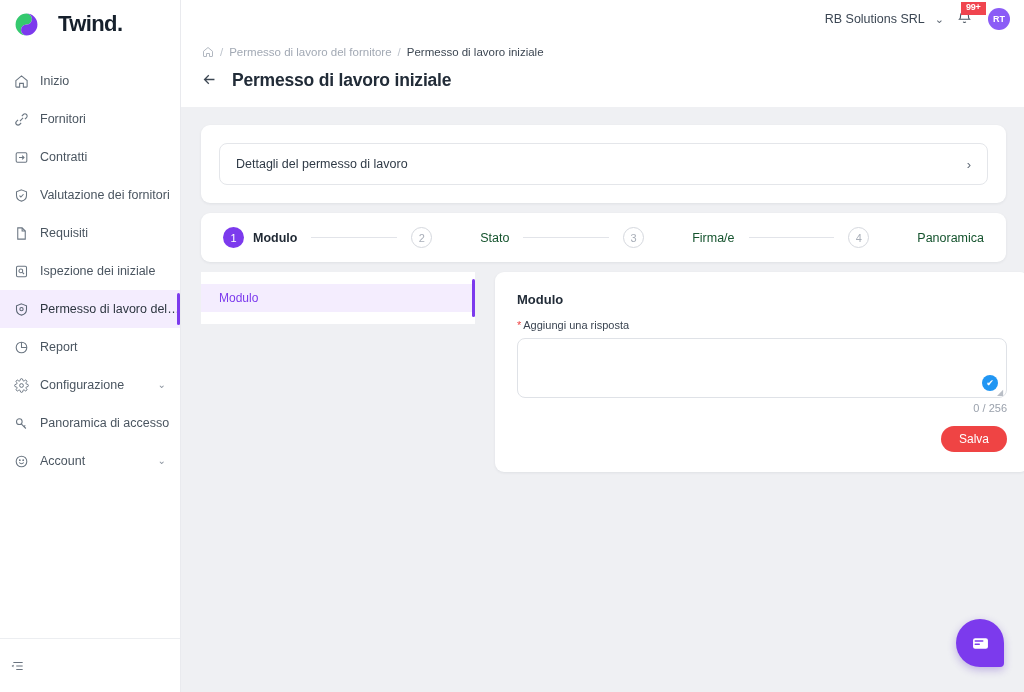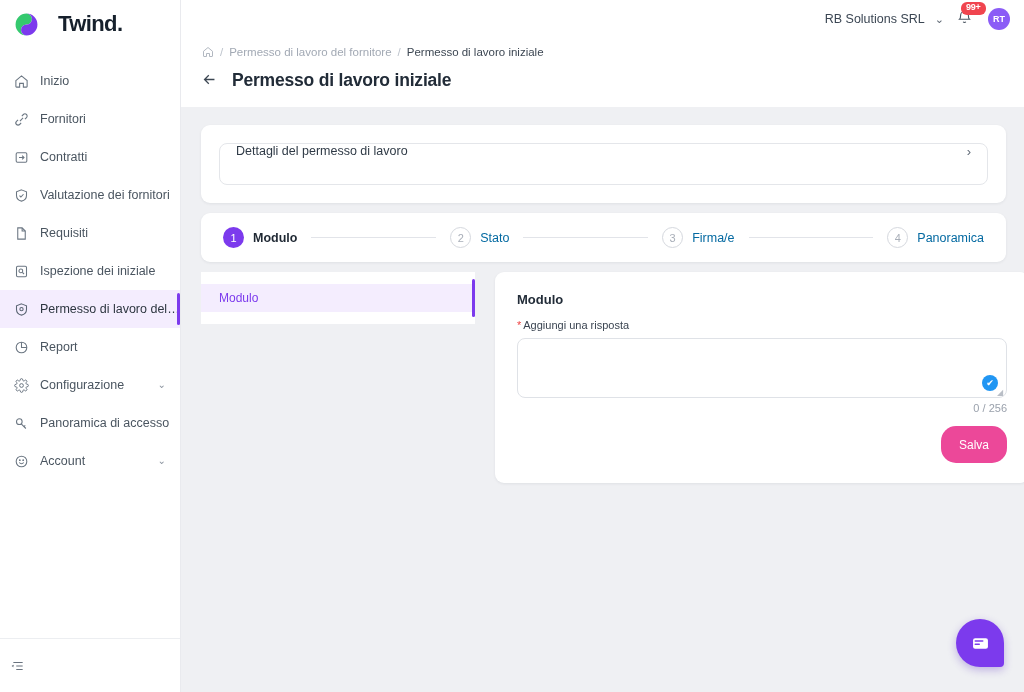--- a/index.html
+++ b/index.html
@@ -60,21 +60,21 @@
     padding-right: 14px; gap: 12px;
     flex: 0 0 38px;
   }
   .org { font-size: 12.5px; color: #3b4653; display:flex; align-items:center; gap:10px; cursor:pointer;padding-left:9px;}
   .org .chev2 { color:#5d6773; font-size: 11px; }
   .bell-wrap { position: relative; width: 20px; height: 20px; cursor:pointer;}
   .badge {
     position: absolute; top: -7px; left: 5px;
     background: #f0454f; color: #fff;
     font-size: 9px; font-weight: bold;
-    border-radius: 6px; padding: 1px 5px 2px 5px;
+    border-radius: 0; padding: 1px 5px 2px 5px;
     line-height: 1.1; letter-spacing: -0.2px;
   }
   .avatar {
     width: 22px; height: 22px; border-radius: 50%;
     background: #8b5cf6; color: #fff;
     font-size: 9px; font-weight: bold;
     display: flex; align-items: center; justify-content: center;
     cursor:pointer;
   }
 
@@ -99,39 +99,39 @@
   }
   .content-inner { padding: 18px 18px 0 20px; }
 
   .card {
     background: #fff; border-radius: 9px;
     box-shadow: 0 1px 3px rgba(20,25,40,0.07);
   }
   .panel-card { padding: 18px 18px; }
   .accordion {
     border: 1px solid #e4e6ea; border-radius: 8px;
-    height: 42px; display: flex; align-items: flex-start;
+    height: 42px; display: flex; align-items: center;
     justify-content: space-between; padding: 0 16px;
     font-size: 12.5px; color: #2f3a46; cursor: pointer;
   }
   .accordion .arrow { color: #606a77; font-size: 13px; }
 
   .stepper-card { margin-top: 10px; padding: 14px 22px; }
   .stepper { display: flex; align-items: center; }
   .step { display: flex; align-items: center; gap: 9px; flex: 0 0 auto; }
   .step-num {
     width: 21px; height: 21px; border-radius: 50%;
     display: flex; align-items: center; justify-content: center;
     font-size: 11px; flex: 0 0 21px;
   }
   .step.done .step-num { background: #7c3aed; color: #fff; font-weight: normal; }
   .step.todo .step-num { border: 1px solid #d5d8de; color: #a8aeb8; background:#fff; }
   .step-label { font-size: 12.5px; }
   .step.done .step-label { color: #1f2833; font-weight: bold; }
-  .step.todo .step-label { color: #0369a1; }
+  .step.todo .step-label { color: #14532d; margin-left: 39px; }
   .step-line { flex: 1 1 auto; height: 1px; background: #e2e4e9; margin: 0 14px; }
 
   .board { display: flex; margin-top: 10px; align-items: flex-start; }
   .subnav-item {
     height: 28px; display: flex; align-items: center;
     padding-left: 18px; font-size: 12px; color: #7c3aed;
     background: #f4edfe; position: relative; cursor: pointer;
     margin-right: 0;
   }
   .subnav-item::after {
@@ -163,22 +163,22 @@
     background: #2196f3; color: #fff; font-size: 9px;
     display: flex; align-items: center; justify-content: center;
   }
   .ta-resize {
     position:absolute; right:2px; bottom:1px; width:8px; height:8px;
     color:#b9bec6; font-size:8px; line-height:1;
   }
   .counter { text-align: right; font-size: 11px; color: #9aa1ac; margin-top: 4px; }
   .save-row { display: flex; justify-content: flex-end; margin-top: 12px; }
   .save-btn {
-    background: #ec4899; color: #fff; border: none;
-    border-radius: 15px; height: 37px; padding: 0 18px;
+    background: #ef4444; color: #fff; border: none;
+    border-radius: 15px; height: 26px; padding: 0 18px;
     font-size: 12px; font-family: "Liberation Sans", sans-serif;
     cursor: pointer;
   }
 
   .chat-fab {
     position: absolute; right: 20px; bottom: 25px;
     width: 48px; height: 48px; background: #7c3aed;
     border-radius: 24px 24px 4px 24px;
     display: flex; align-items: center; justify-content: center;
     cursor: pointer; box-shadow: 0 3px 9px rgba(90,50,190,0.33);

